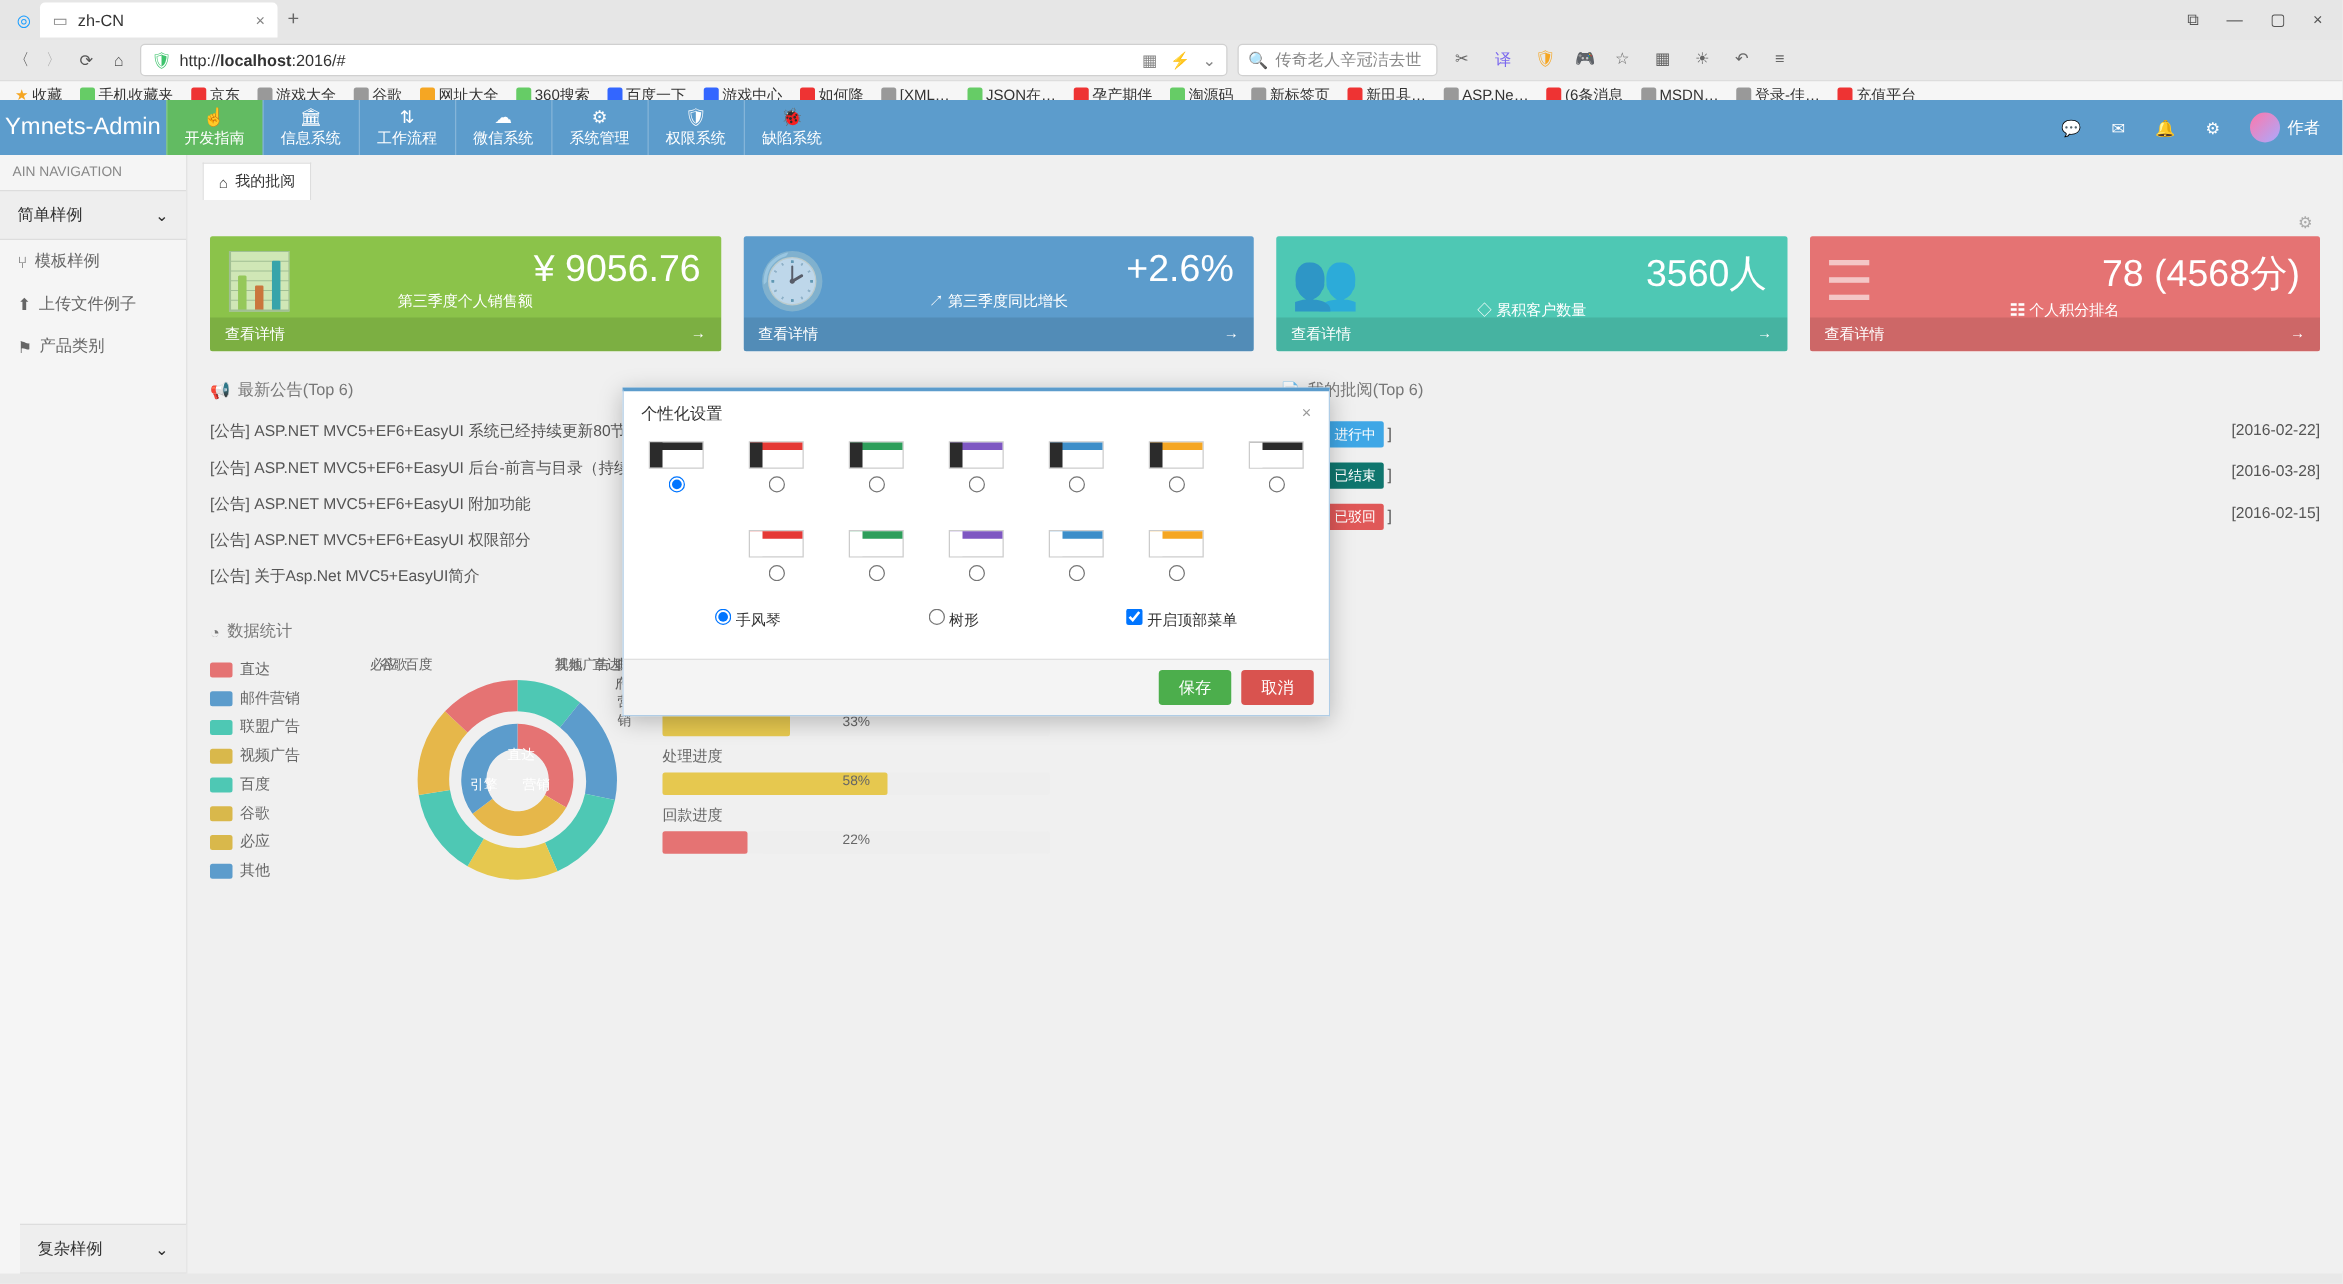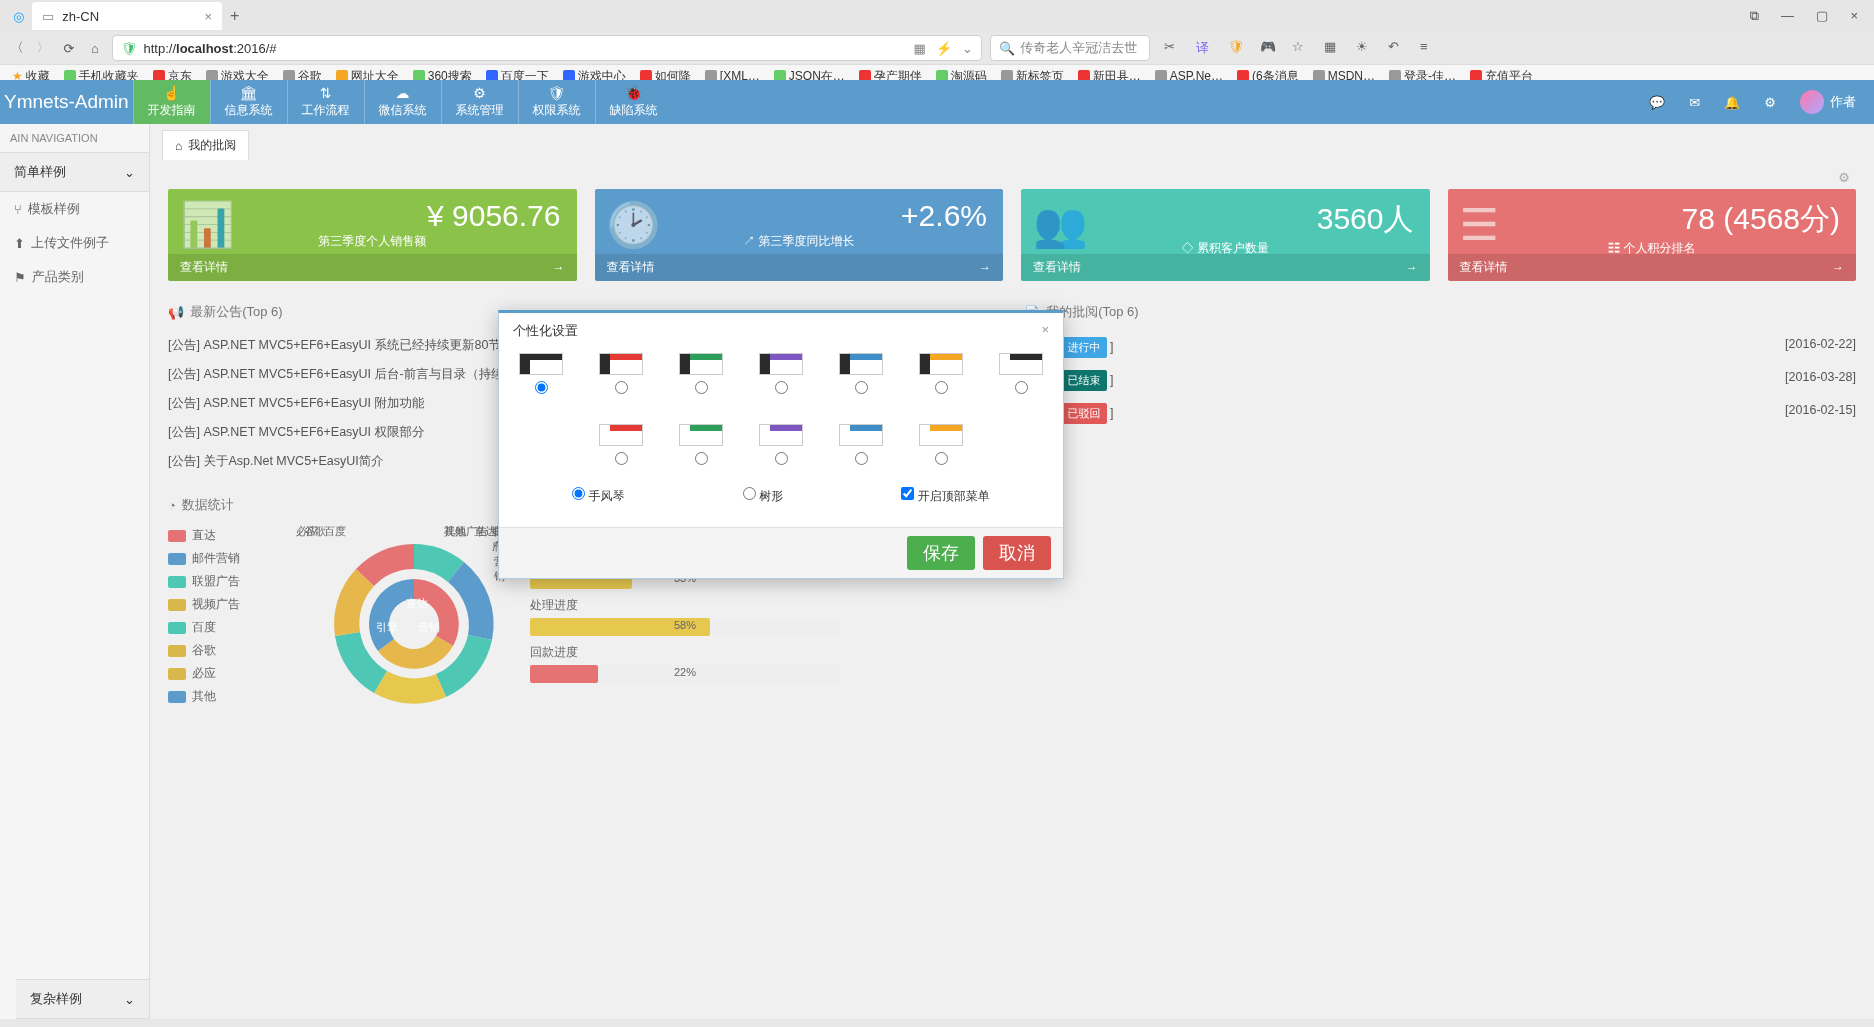--- a/index.html
+++ b/index.html
@@ -67,21 +67,21 @@
 .modal{position:absolute;left:498px;top:230px;width:566px;background:#fff;border:1px solid #b0cde6;border-top:3px solid #5c9ccc;box-shadow:0 4px 18px rgba(0,0,0,.25);pointer-events:auto}
 .modal-hd{display:flex;justify-content:space-between;padding:9px 14px;font-size:13px}
 .modal-hd .x{color:#999;cursor:pointer}
 .themes{display:flex;flex-wrap:wrap;padding:4px 14px;gap:30px 36px;justify-content:center}
 .theme{display:flex;flex-direction:column;align-items:center;gap:6px}
 .swatch{width:44px;height:22px;position:relative;background:#fff;border:1px solid #ccc}
 .sw-side{position:absolute;left:0;top:0;bottom:0;width:10px}
 .sw-top{position:absolute;left:0;right:0;top:0;height:6px}
 .modal-opts{display:flex;justify-content:space-around;padding:18px 14px 22px;font-size:12px}
 .modal-ft{background:#f4f4f4;border-top:1px solid #e0e0e0;padding:8px 12px;display:flex;justify-content:flex-end;gap:8px}
-.btn{padding:5px 16px;border:none;border-radius:3px;color:#fff;font-size:18px;cursor:pointer}
+.btn{padding:5px 16px;border:none;border-radius:3px;color:#fff;font-size:13px;cursor:pointer}
 .btn-save{background:#4cae4c}.btn-cancel{background:#d9534f}
 .donut-svg{width:200px;height:200px}
 </style>
 </head>
 <body>
 
 <div class="browser-chrome">
   <div class="tab-bar">
     <div style="width:26px;display:flex;justify-content:center">
         <span style="color:#1e9fff">◎</span>

